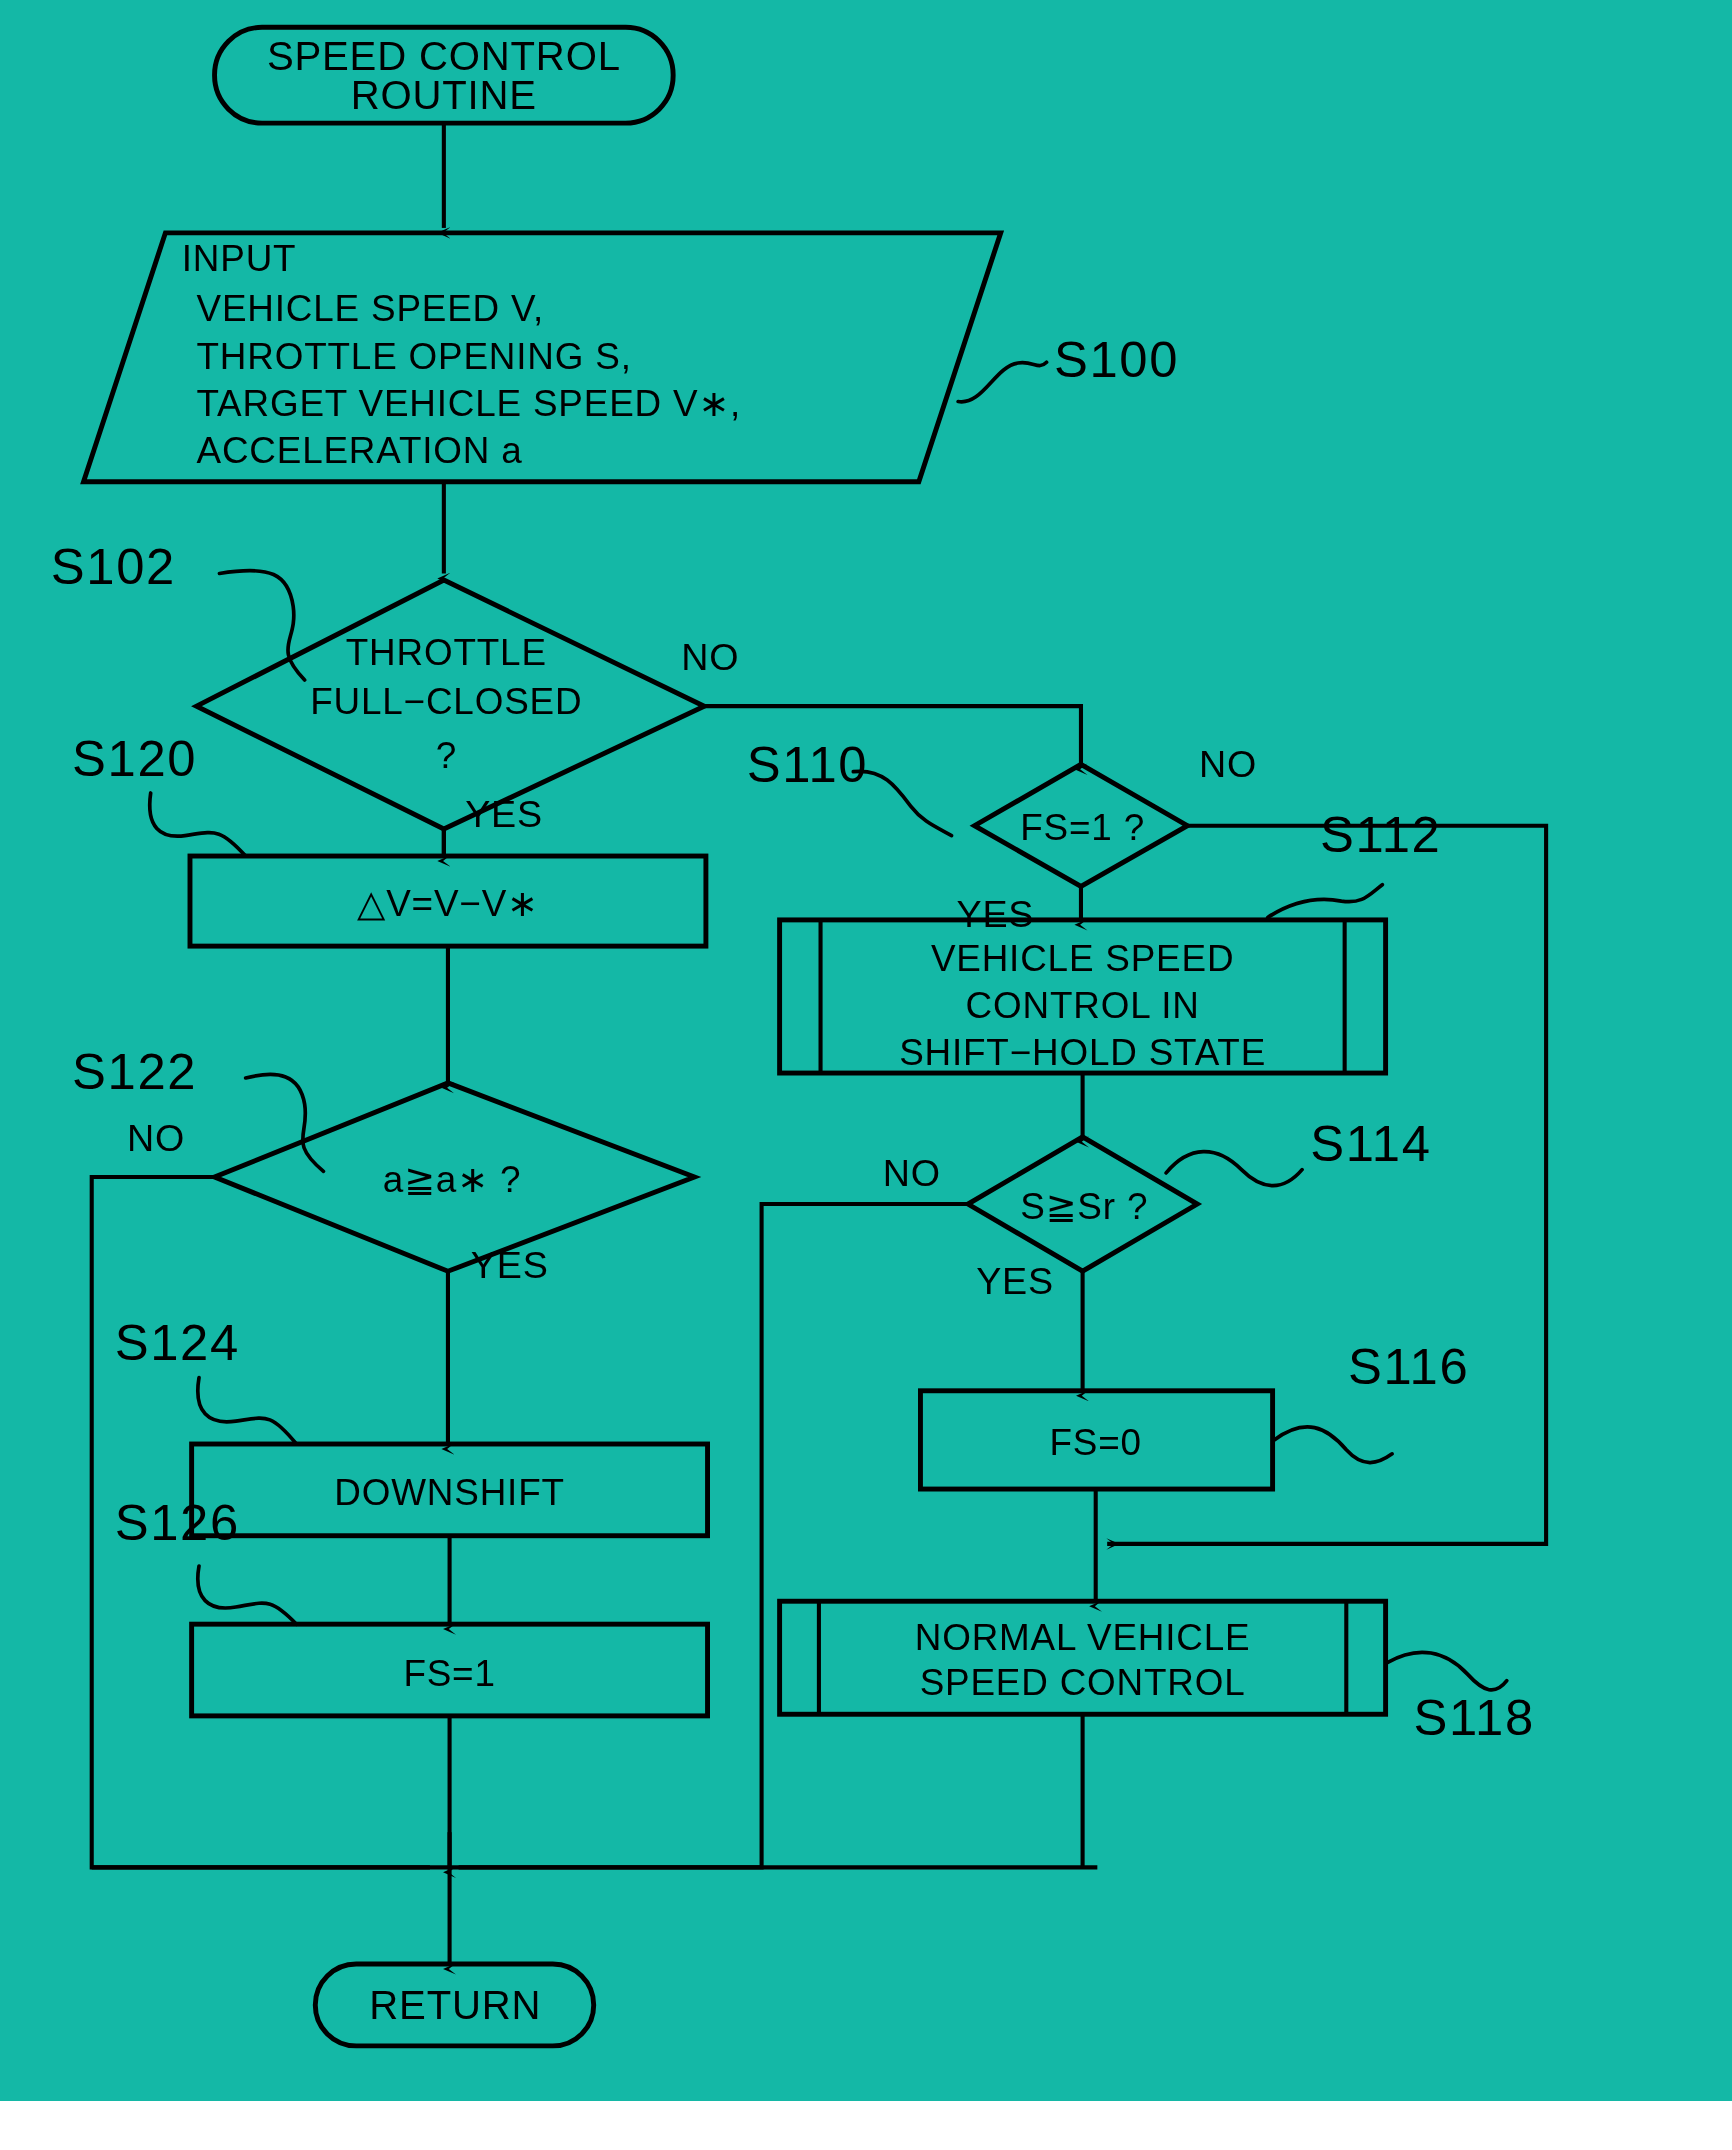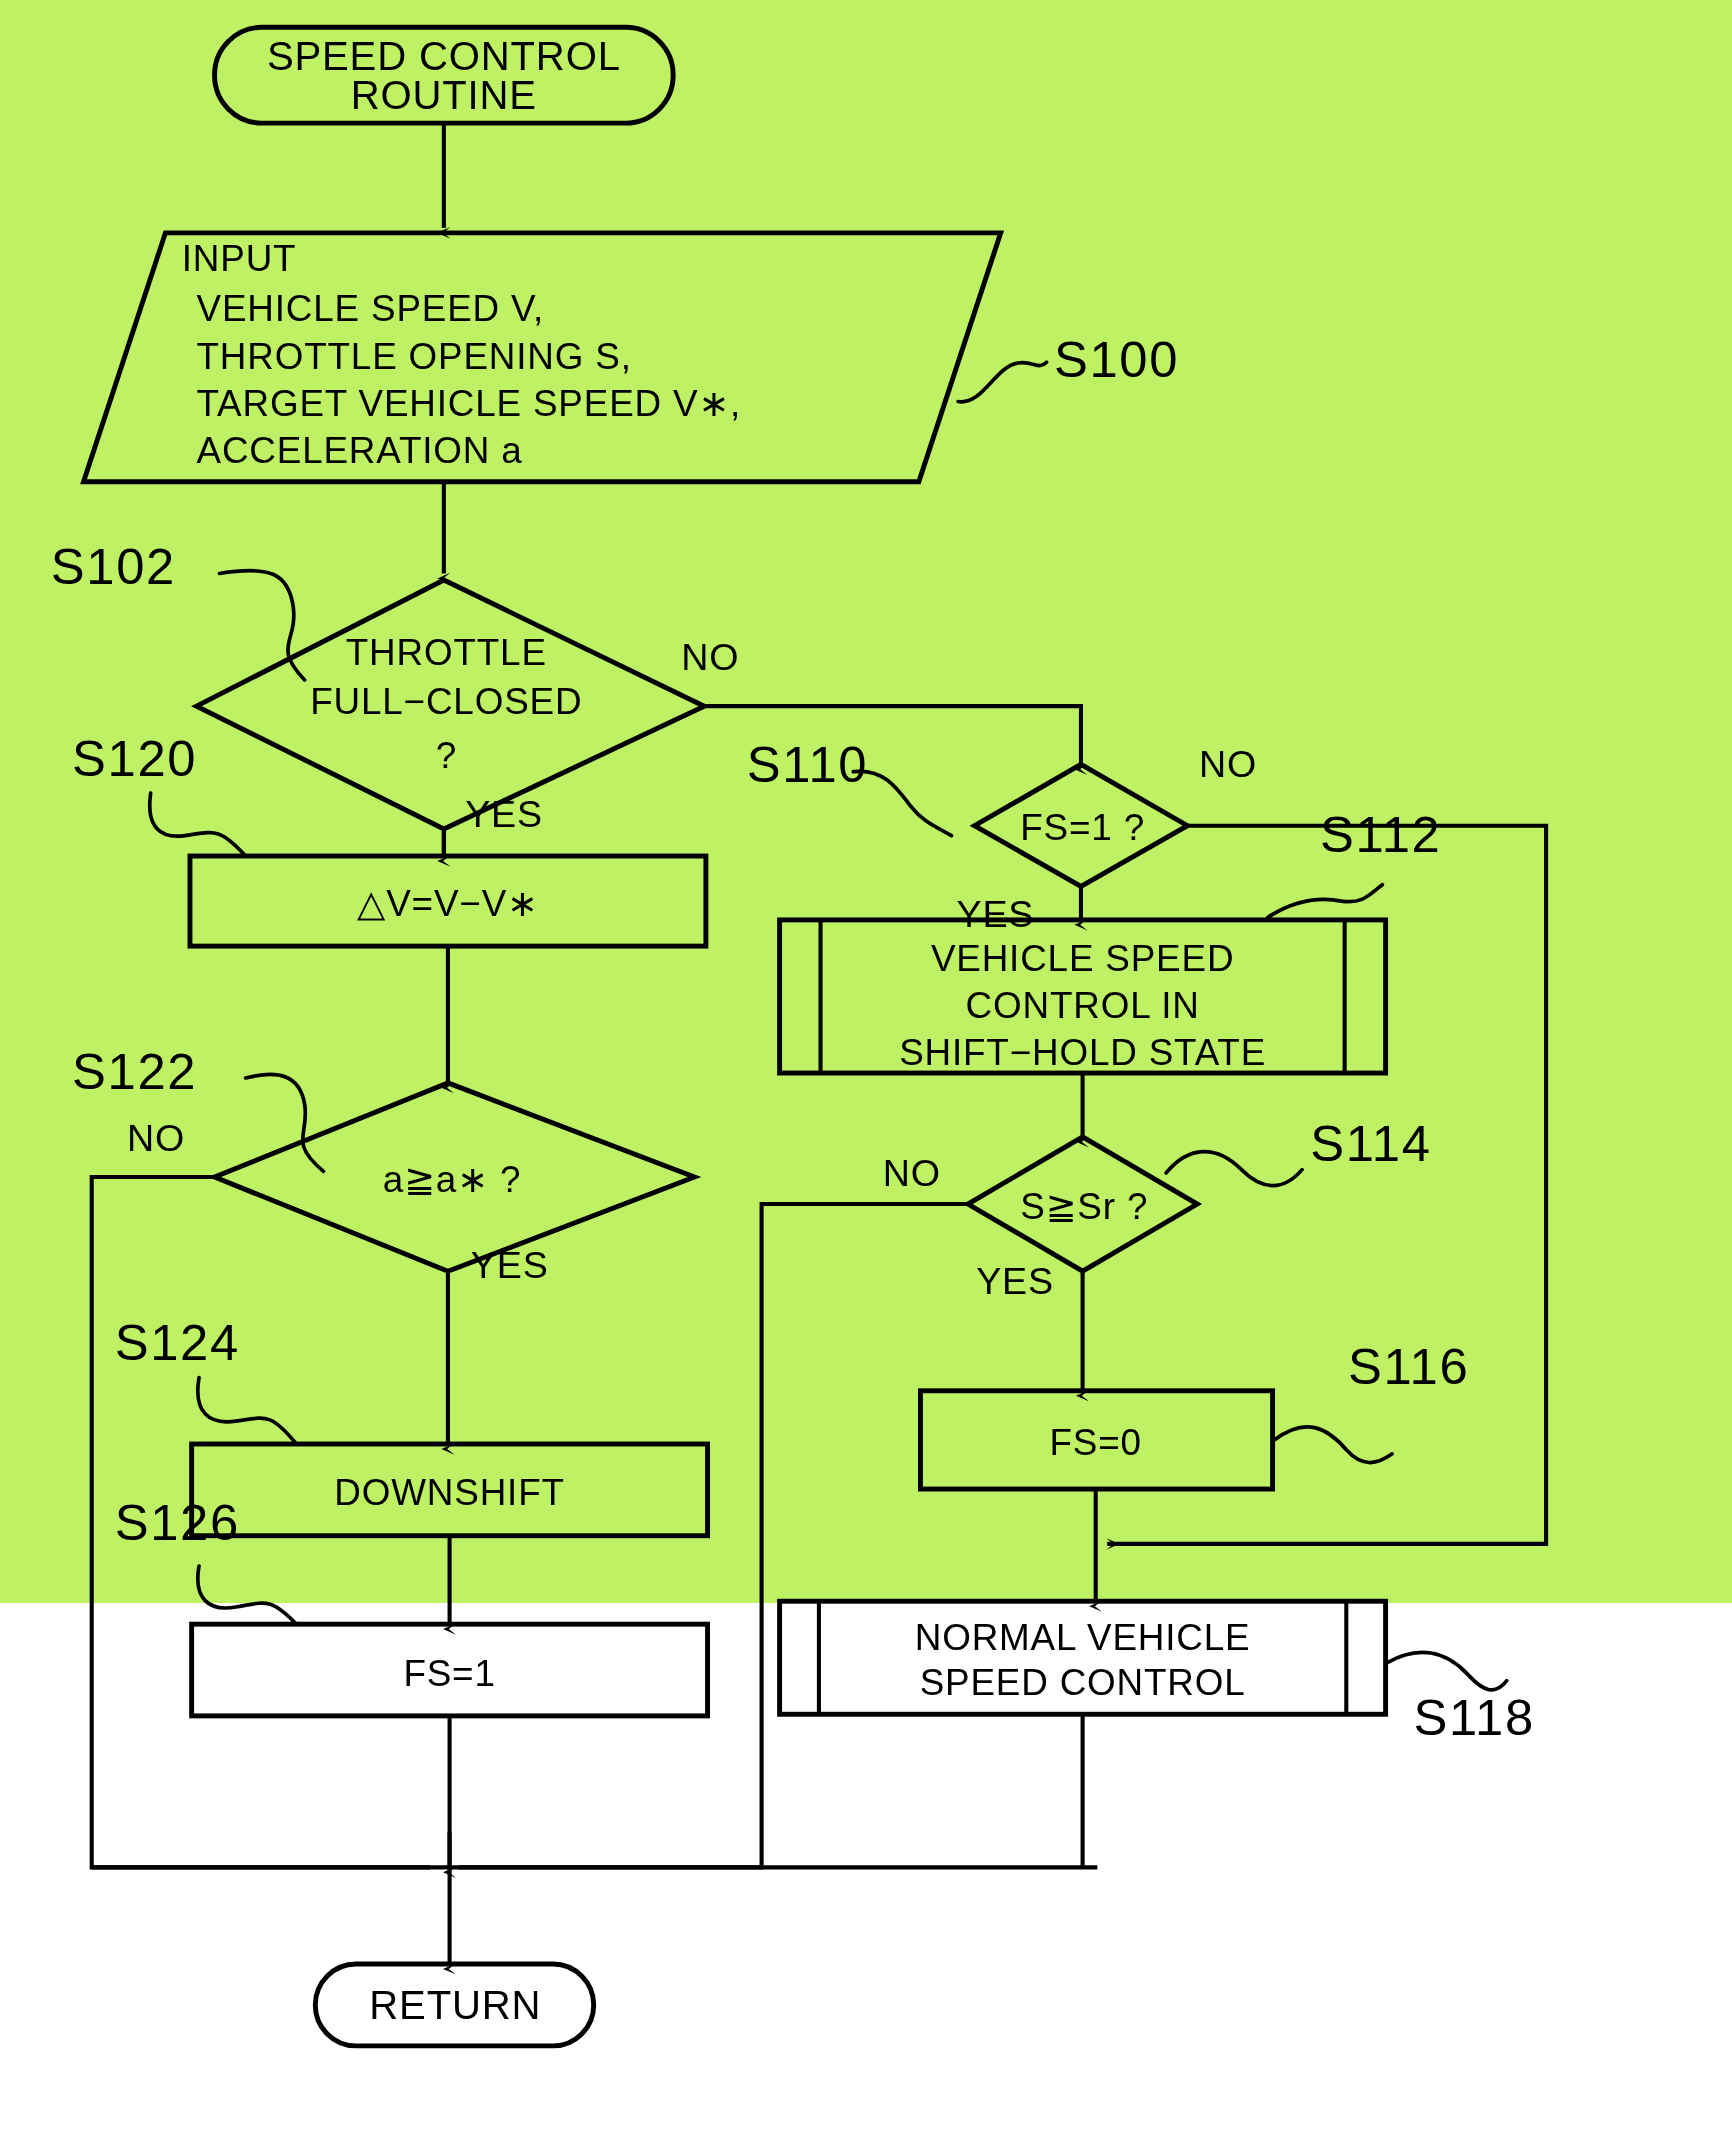--- a/index.html
+++ b/index.html
@@ -9,22 +9,22 @@
   }
   body {
     width: 1732px;
     height: 2151px;
     font-family: "Liberation Sans", sans-serif;
     overflow: hidden;
   }
   #flowchart-root {
     position: relative;
     width: 1732px;
-    height: 1603px;
-    background: #bef264;
+    height: 2101px;
+    background: #14b8a6;
   }
   svg#flow-svg {
     position: absolute;
     top: 0;
     left: 0;
     width: 1732px;
     height: 2151px;
     display: block;
   }
   .shape-stroke {

